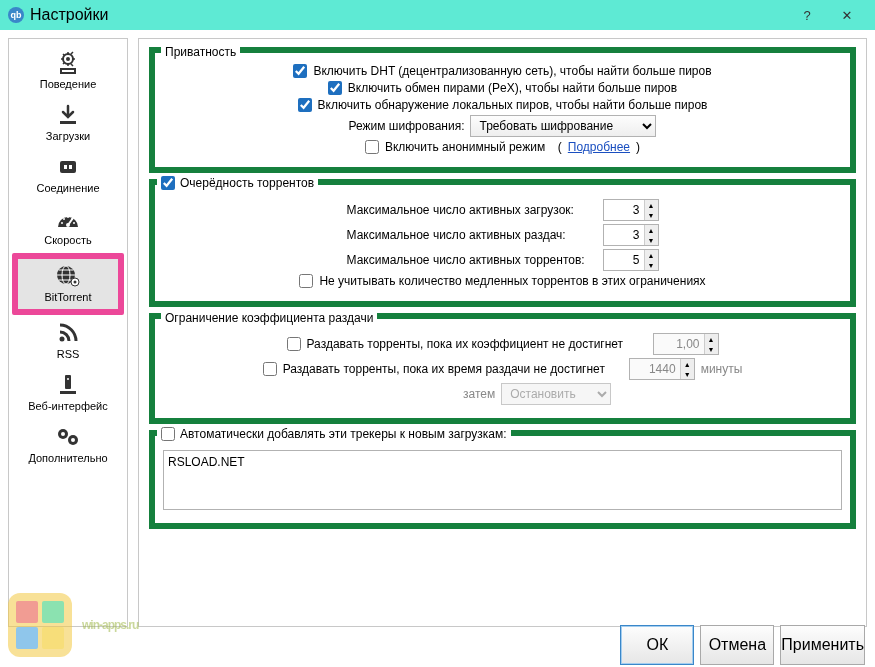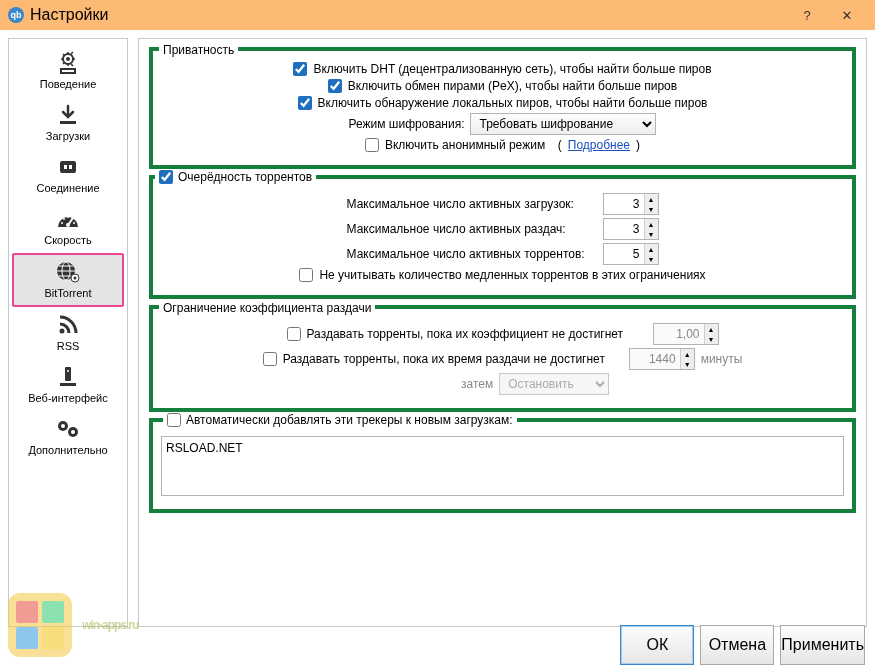--- a/index.html
+++ b/index.html
@@ -1,34 +1,34 @@
 <!DOCTYPE html>
 <html><head>
 <meta charset="utf-8">
 <style>
 * { box-sizing: border-box; margin: 0; padding: 0; font-family: "Segoe UI", Tahoma, Arial, sans-serif; font-size: 12px; }
 body { background: #fff; width: 875px; height: 667px; overflow: hidden; position: relative; }
 
-.titlebar { height: 30px; background: #fdba74; display: flex; align-items: center; padding: 0 8px; color: #000; }
+.titlebar { height: 30px; background: #5eead4; display: flex; align-items: center; padding: 0 8px; color: #000; }
 .titlebar .app-icon { width: 16px; height: 16px; border-radius: 8px; background: #3a87c9; display: flex; align-items: center; justify-content: center; color: #fff; font-size: 9px; font-weight: bold; margin-right: 6px; }
 .titlebar .title { flex: 1; font-size: 16px; }
 .titlebar .tb-btn { width: 40px; height: 30px; display: flex; align-items: center; justify-content: center; font-size: 13px; color: #333; }
 
 .body-wrap { padding: 8px 8px 8px 8px; height: calc(100% - 30px); display: flex; flex-direction: column; }
 .body-row { display: flex; gap: 10px; flex: 1; }
 
 .sidebar { width: 120px; border: 1px solid #c8c8c8; background: #fff; display: flex; flex-direction: column; align-items: stretch; padding: 6px 2px; }
 .sb-item { display: flex; flex-direction: column; align-items: center; padding: 4px 2px 6px 2px; margin: 1px 2px; border-radius: 2px; justify-content: space-between; }
-.sb-item.selected { background: #e4e4e4; border: 2px solid #ec4899; margin: 0 1px; }
+.sb-item.selected { background: #e4e4e4; border: 6px solid #ec4899; margin: 0 1px; }
 .sb-item .icn { width: 28px; height: 26px; display: flex; align-items: center; justify-content: center; color: #333; }
 .sb-item .lbl { font-size: 11px; text-align: center; margin-top: 2px; }
 
 .content { flex: 1; border: 1px solid #c8c8c8; padding: 8px 10px; display: flex; flex-direction: column; gap: 6px; overflow: hidden; }
 
-.groupbox { border: 4px solid #15803d; padding: 8px 8px 10px 8px; position: relative; }
+.groupbox { border: 6px solid #15803d; padding: 8px 8px 10px 8px; position: relative; }
 .groupbox .legend { position: absolute; top: -8px; left: 6px; background: #fff; padding: 0 4px; font-size: 12px; }
 
 .row { display: flex; align-items: center; gap: 6px; margin: 3px 0; font-size: 12px; justify-content: center; }
 .row label { display: flex; align-items: center; gap: 6px; }
 .chk { width: 14px; height: 14px; accent-color: #1e6fbf; }
 .link { color: #1a4fc0; text-decoration: underline; }
 .select, .spin input { border: 1px solid #b2b2b2; background: linear-gradient(#fdfdfd,#eee); padding: 2px 4px; font-size: 12px; }
 .select { height: 22px; }
 .spin { display: inline-flex; align-items: center; border: 1px solid #b2b2b2; height: 22px; }
 .spin input { border: none; width: 40px; text-align: right; background: #fff; height: 20px; }
@@ -265,21 +265,21 @@
             </div>
           <span class="muted">минуты</span>
         </div>
         <div class="row" style="justify-content:flex-start;margin-left:300px;">
           <span class="muted">затем</span>
           <select class="select disabled" disabled="" style="width:110px"><option>Остановить</option></select>
         </div>
       </div>
 
       <div class="groupbox">
-        <div class="legend" style="left:10px;top:-9px;">
+        <div class="legend" style="left:2px;top:-9px;">
             <label style="display:flex;align-items:center;gap:5px;">
               <input type="checkbox" class="chk" style="">
               <span>Автоматически добавлять эти трекеры к новым загрузкам:</span>
             </label>
           </div>
         <textarea style="margin-top: 6px;">RSLOAD.NET</textarea>
       </div>
 
     </div>
   </div>

